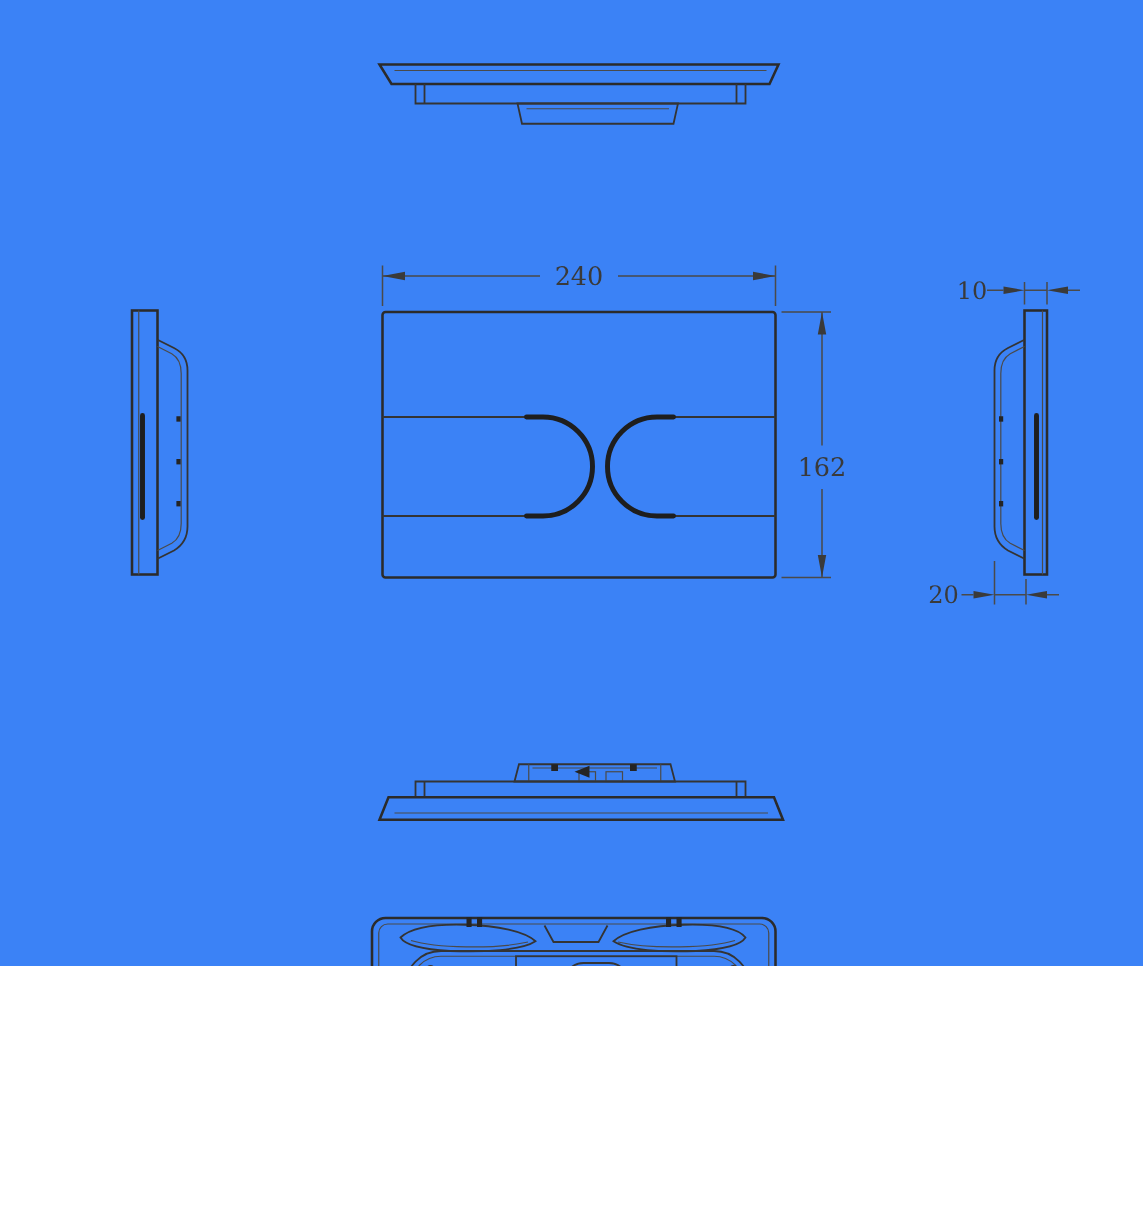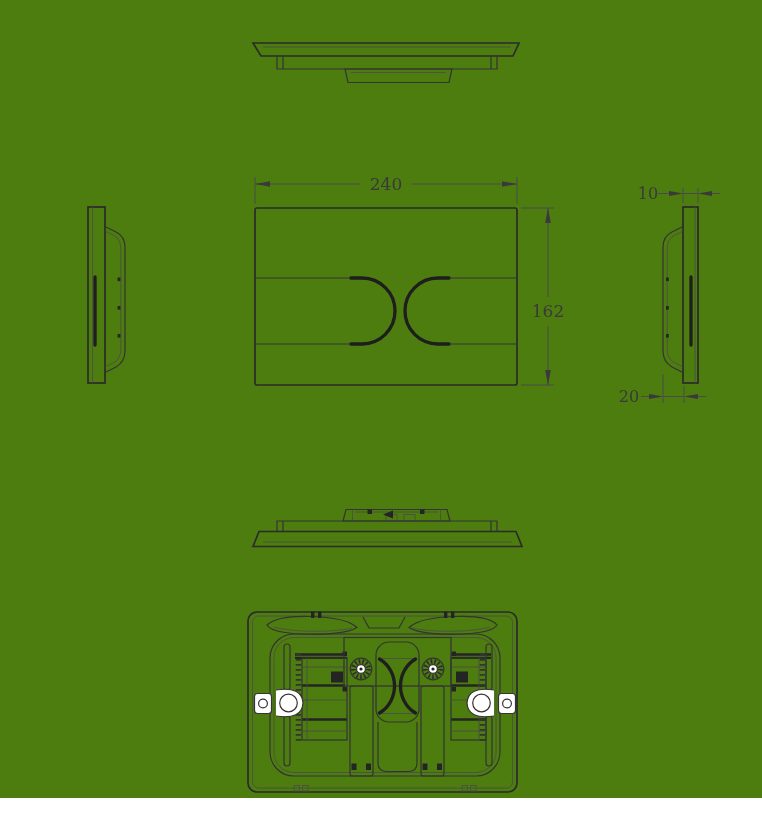--- a/index.html
+++ b/index.html
@@ -1,16 +1,16 @@
 <!DOCTYPE html>
 <html><head>
 <meta charset="utf-8">
 <style>
   html,body{margin:0;padding:0;background:#ffffff;}
-  .canvas{position:relative;width:762px;height:798px;background:#4d7c0f;font-family:"DejaVu Serif",serif;}
+  .canvas{position:relative;width:762px;height:644px;background:#3b82f6;font-family:"DejaVu Serif",serif;}
   svg{display:block;}
   .ln{stroke:#343434;fill:none;stroke-width:1.2;}
   .ln-bold{stroke:#2b2b2b;fill:none;stroke-width:1.7;}
   .ln-heavy{stroke:#1e1e1e;fill:none;stroke-width:3.3;stroke-linecap:round;}
   .ln-thin{stroke:#4a4a4a;fill:none;stroke-width:0.8;}
   .ln-rail{stroke:#242424;fill:none;stroke-width:2.3;}
   .fillDark{fill:#242424;stroke:none;}
   .dimline{stroke:#4a4a4a;fill:none;stroke-width:1;}
   .arrow{fill:#3a3a3a;stroke:none;}
   .dimtext{font-family:"DejaVu Serif",serif;font-size:17px;fill:#3a3a3a;}

